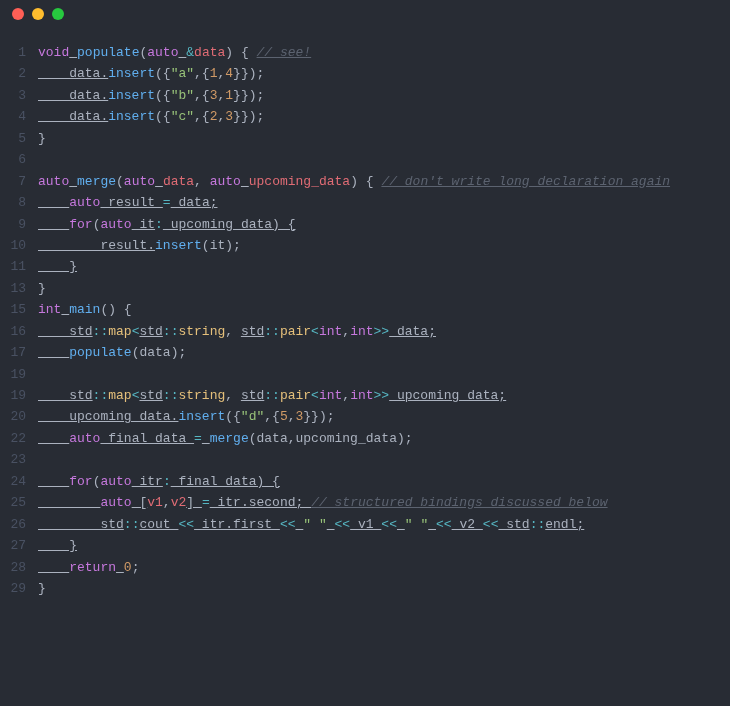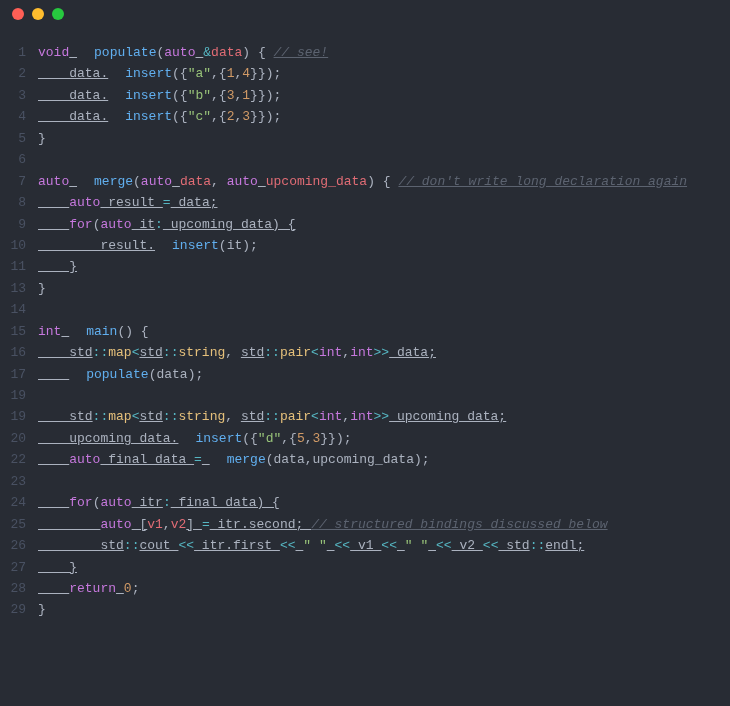--- a/index.html
+++ b/index.html
@@ -42,21 +42,21 @@
   padding-right: 12px;
   color: #495162;
   user-select: none;
   flex-shrink: 0;
 }
 .code {
   flex: 1;
 }
 .tk-keyword { color: #c678dd; }
 .tk-builtin { color: #e5c07b; }
-.tk-func { color: #61afef; margin-left: 17px; }
+.tk-func { color: #61afef; }
 .tk-string { color: #98c379; }
 .tk-number { color: #d19a66; }
 .tk-param { color: #e06c75; }
 .tk-punc { color: #abb2bf; }
 .tk-op { color: #56b6c2; }
 .tk-comment { color: #5c6370; font-style: italic; text-decoration: underline; }
 .tk-var { color: #e06c75; }
 .tk-plain { color: #abb2bf; text-decoration: underline; }
 </style>
 </head>
@@ -74,21 +74,20 @@
     <div class="line"><div class="gutter">3</div><div class="code"><span class="tk-plain">    data.</span><span class="tk-func">insert</span><span class="tk-punc">({</span><span class="tk-string">"b"</span><span class="tk-punc">,{</span><span class="tk-number">3</span><span class="tk-punc">,</span><span class="tk-number">1</span><span class="tk-punc">}});</span></div></div>
     <div class="line"><div class="gutter">4</div><div class="code"><span class="tk-plain">    data.</span><span class="tk-func">insert</span><span class="tk-punc">({</span><span class="tk-string">"c"</span><span class="tk-punc">,{</span><span class="tk-number">2</span><span class="tk-punc">,</span><span class="tk-number">3</span><span class="tk-punc">}});</span></div></div>
     <div class="line"><div class="gutter">5</div><div class="code"><span class="tk-punc">}</span></div></div>
     <div class="line"><div class="gutter">6</div><div class="code"><span class="tk-plain"></span></div></div>
     <div class="line"><div class="gutter">7</div><div class="code"><span class="tk-keyword">auto</span><span class="tk-plain"> </span><span class="tk-func">merge</span><span class="tk-punc">(</span><span class="tk-keyword">auto</span><span class="tk-plain"> </span><span class="tk-param">data</span><span class="tk-punc">, </span><span class="tk-keyword">auto</span><span class="tk-plain"> </span><span class="tk-param">upcoming_data</span><span class="tk-punc">) { </span><span class="tk-comment">// don't write long declaration again</span></div></div>
     <div class="line"><div class="gutter">8</div><div class="code"><span class="tk-plain">    </span><span class="tk-keyword">auto</span><span class="tk-plain"> result </span><span class="tk-op">=</span><span class="tk-plain"> data;</span></div></div>
     <div class="line"><div class="gutter">9</div><div class="code"><span class="tk-plain">    </span><span class="tk-keyword">for</span><span class="tk-punc">(</span><span class="tk-keyword">auto</span><span class="tk-plain"> it</span><span class="tk-op">:</span><span class="tk-plain"> upcoming_data) {</span></div></div>
     <div class="line"><div class="gutter">10</div><div class="code"><span class="tk-plain">        result.</span><span class="tk-func">insert</span><span class="tk-punc">(it);</span></div></div>
     <div class="line"><div class="gutter">11</div><div class="code"><span class="tk-plain">    }</span></div></div>
     <div class="line"><div class="gutter">13</div><div class="code"><span class="tk-punc">}</span></div></div>
-    <div class="line"><div class="gutter">14</div><div class="code"><span class="tk-plain"></span></div></div>
     <div class="line"><div class="gutter">15</div><div class="code"><span class="tk-keyword">int</span><span class="tk-plain"> </span><span class="tk-func">main</span><span class="tk-punc">() {</span></div></div>
     <div class="line"><div class="gutter">16</div><div class="code"><span class="tk-plain">    std</span><span class="tk-op">::</span><span class="tk-builtin">map</span><span class="tk-op">&lt;</span><span class="tk-plain">std</span><span class="tk-op">::</span><span class="tk-builtin">string</span><span class="tk-punc">, </span><span class="tk-plain">std</span><span class="tk-op">::</span><span class="tk-builtin">pair</span><span class="tk-op">&lt;</span><span class="tk-keyword">int</span><span class="tk-punc">,</span><span class="tk-keyword">int</span><span class="tk-op">&gt;&gt;</span><span class="tk-plain"> data;</span></div></div>
     <div class="line"><div class="gutter">17</div><div class="code"><span class="tk-plain">    </span><span class="tk-func">populate</span><span class="tk-punc">(data);</span></div></div>
     <div class="line"><div class="gutter">19</div><div class="code"><span class="tk-plain"></span></div></div>
     <div class="line"><div class="gutter">19</div><div class="code"><span class="tk-plain">    std</span><span class="tk-op">::</span><span class="tk-builtin">map</span><span class="tk-op">&lt;</span><span class="tk-plain">std</span><span class="tk-op">::</span><span class="tk-builtin">string</span><span class="tk-punc">, </span><span class="tk-plain">std</span><span class="tk-op">::</span><span class="tk-builtin">pair</span><span class="tk-op">&lt;</span><span class="tk-keyword">int</span><span class="tk-punc">,</span><span class="tk-keyword">int</span><span class="tk-op">&gt;&gt;</span><span class="tk-plain"> upcoming_data;</span></div></div>
     <div class="line"><div class="gutter">20</div><div class="code"><span class="tk-plain">    upcoming_data.</span><span class="tk-func">insert</span><span class="tk-punc">({</span><span class="tk-string">"d"</span><span class="tk-punc">,{</span><span class="tk-number">5</span><span class="tk-punc">,</span><span class="tk-number">3</span><span class="tk-punc">}});</span></div></div>
     <div class="line"><div class="gutter">22</div><div class="code"><span class="tk-plain">    </span><span class="tk-keyword">auto</span><span class="tk-plain"> final_data </span><span class="tk-op">=</span><span class="tk-plain"> </span><span class="tk-func">merge</span><span class="tk-punc">(data,upcoming_data);</span></div></div>
     <div class="line"><div class="gutter">23</div><div class="code"><span class="tk-plain"></span></div></div>
     <div class="line"><div class="gutter">24</div><div class="code"><span class="tk-plain">    </span><span class="tk-keyword">for</span><span class="tk-punc">(</span><span class="tk-keyword">auto</span><span class="tk-plain"> itr</span><span class="tk-op">:</span><span class="tk-plain"> final_data) {</span></div></div>
     <div class="line"><div class="gutter">25</div><div class="code"><span class="tk-plain">        </span><span class="tk-keyword">auto</span><span class="tk-plain"> [</span><span class="tk-var">v1</span><span class="tk-punc">,</span><span class="tk-var">v2</span><span class="tk-plain">] </span><span class="tk-op">=</span><span class="tk-plain"> itr.second; </span><span class="tk-comment">// structured bindings discussed below</span></div></div>

